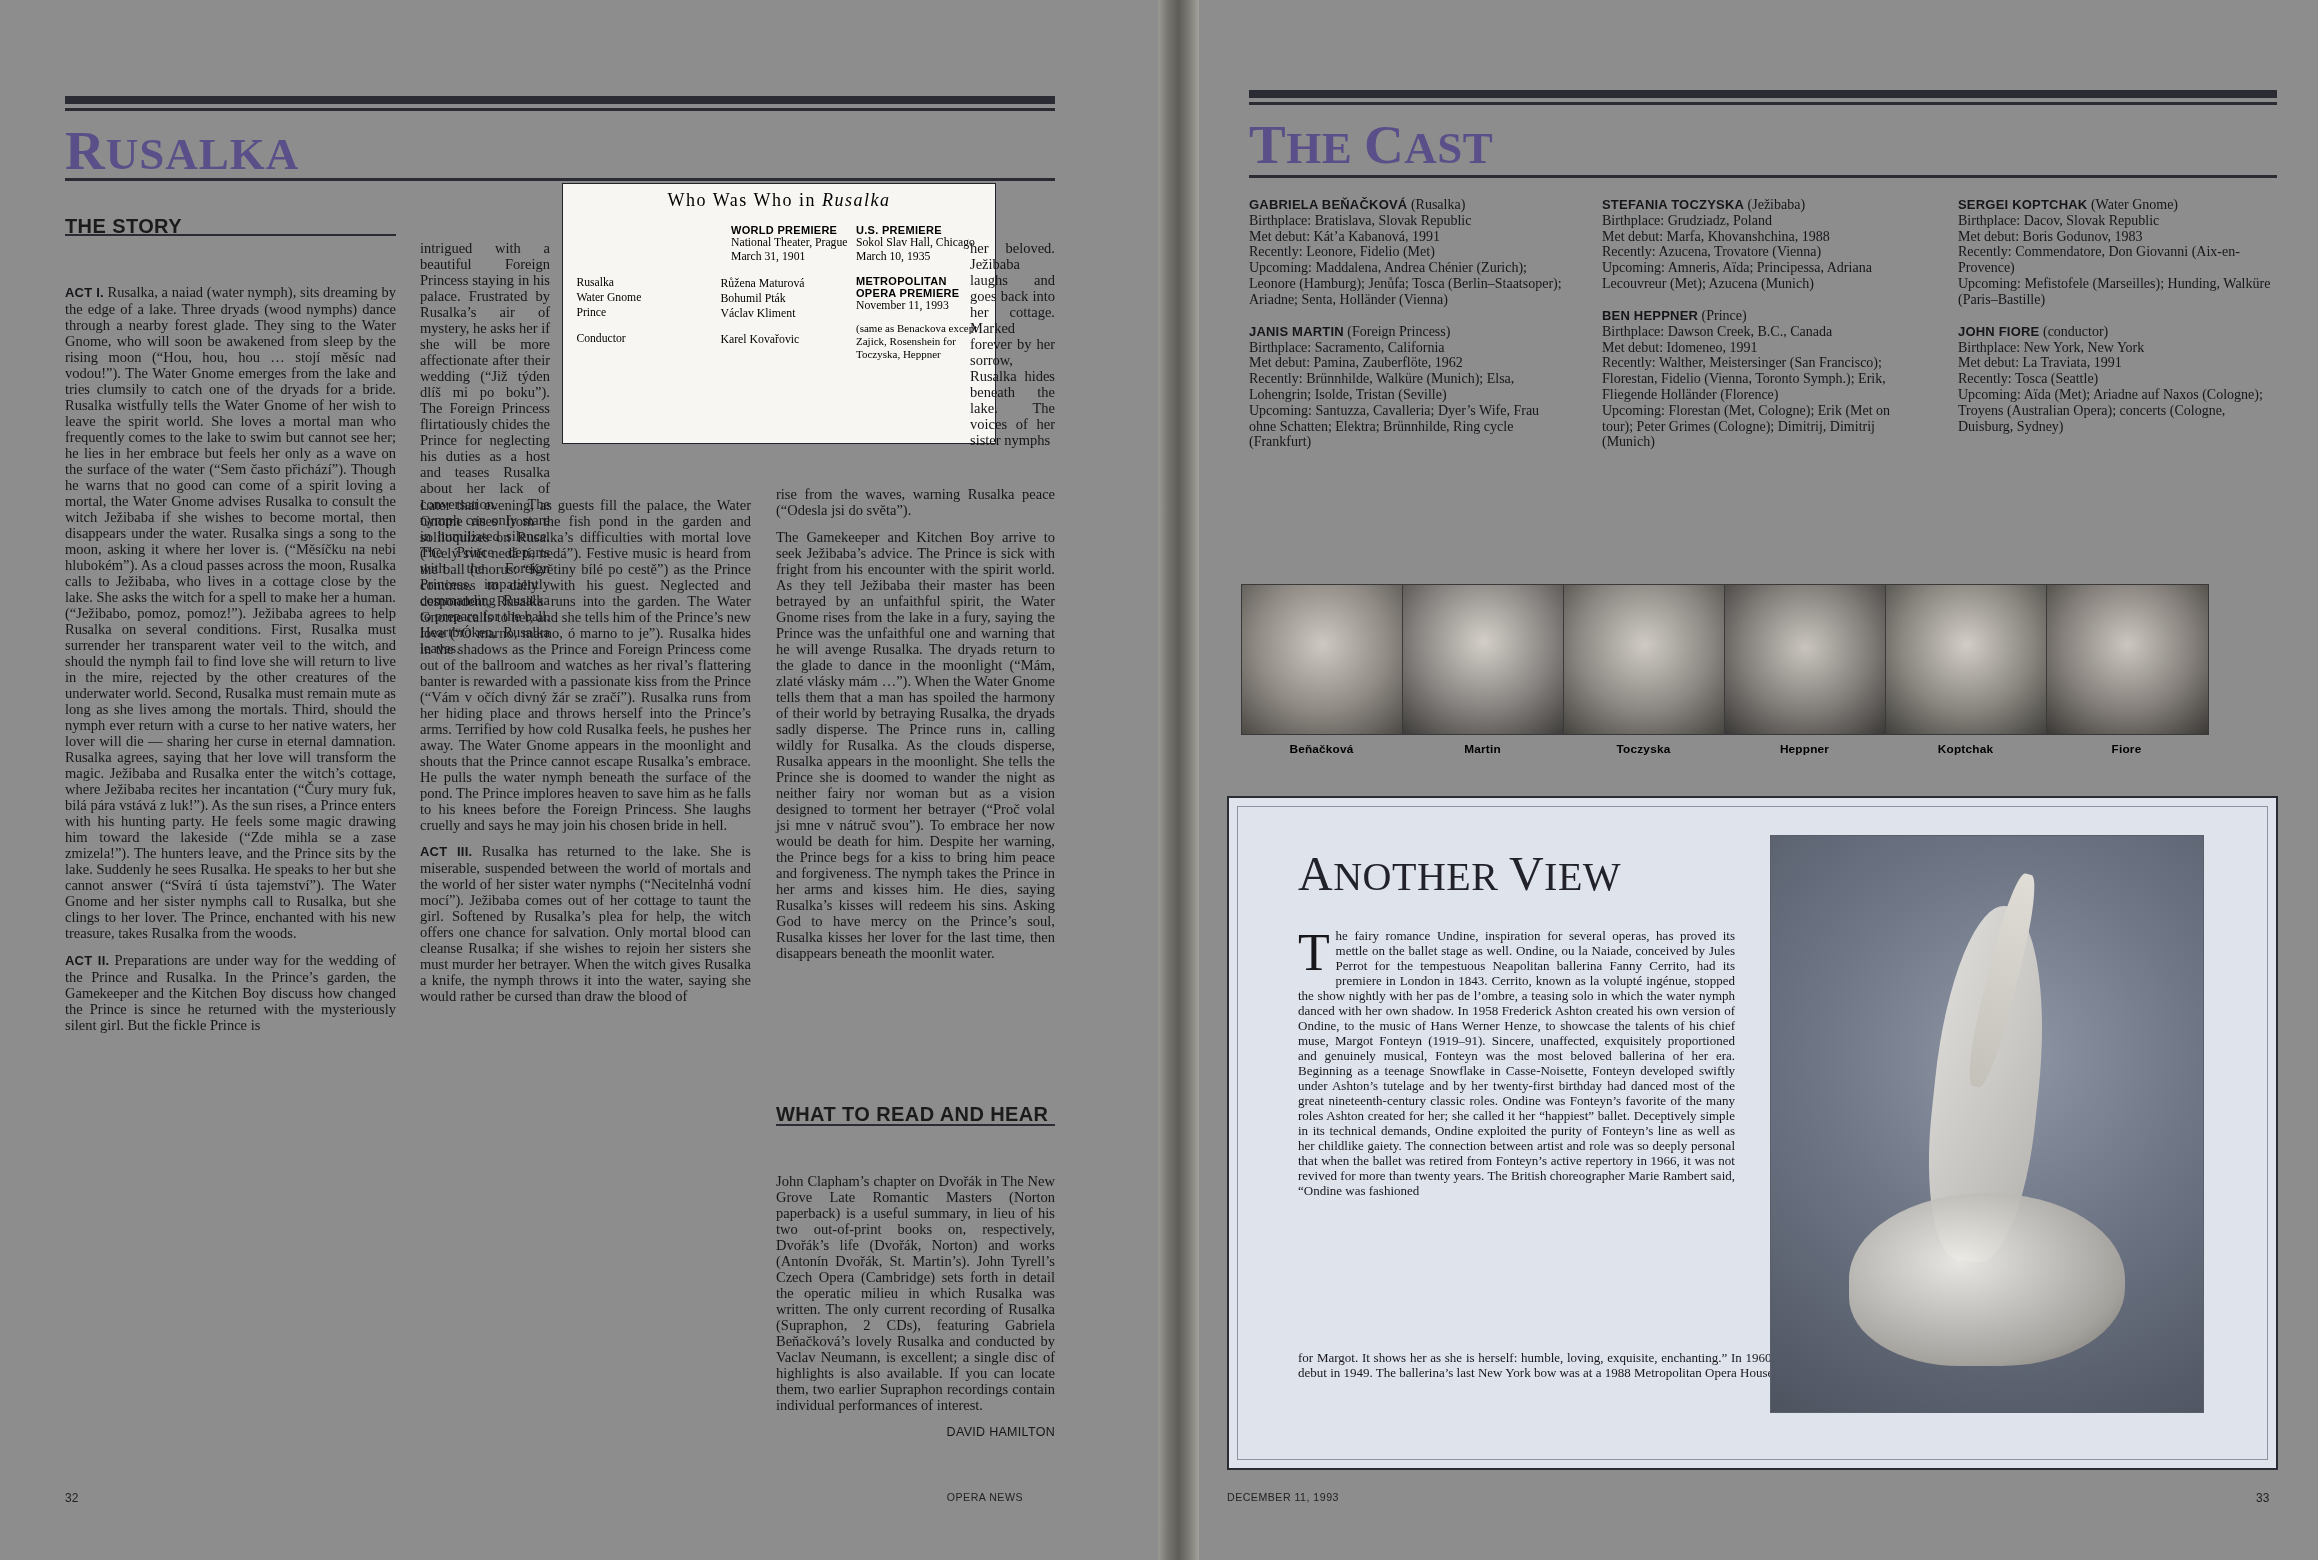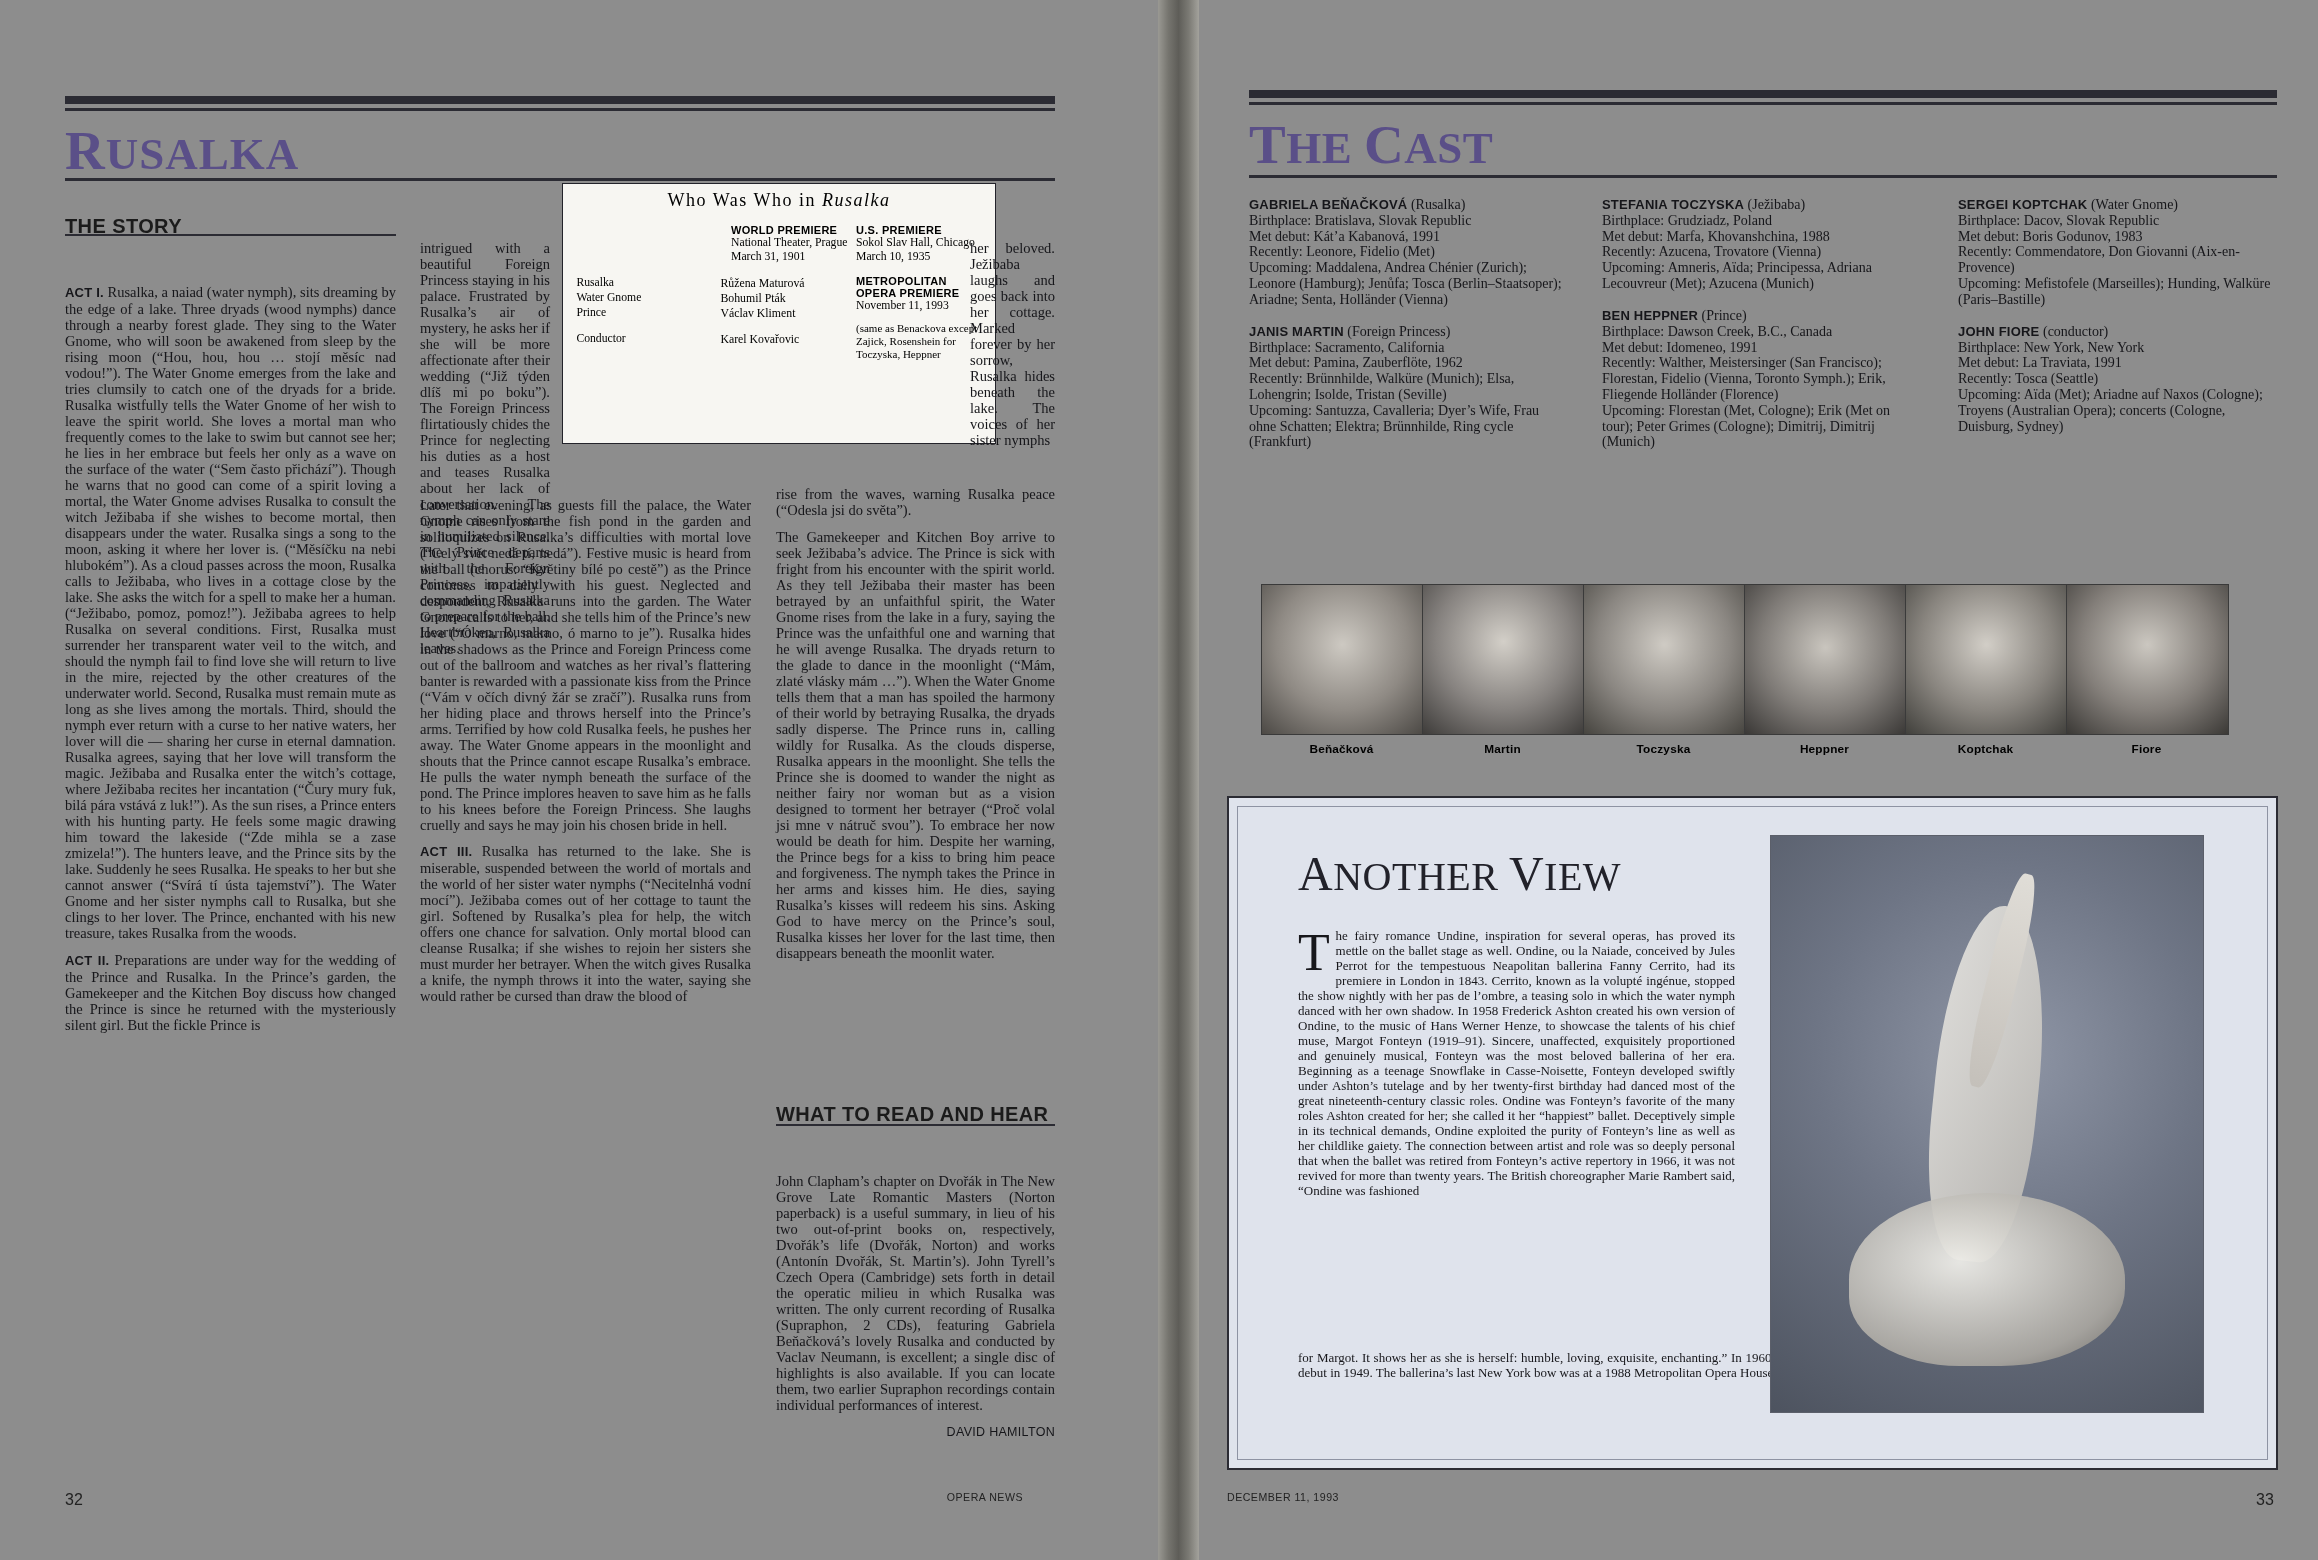--- a/index.html
+++ b/index.html
@@ -22,21 +22,21 @@
   .box-who{position:absolute;left:562px;top:183px;width:432px;height:259px;border:1.9px solid #23232a;background:#f7f6f2;}
   .box-who .hdr{text-align:center;font-size:18px;letter-spacing:1.5px;padding-top:6px;}
   .box-who .hdr i{font-style:italic;}
   .who-grid{display:flex;padding:13.4px 13.4px 0 13.4px;font-size:11.8px;line-height:14.6px;}
   .who-left{width:144px;}
   .who-mid{width:144px;}
   .who-h{font-family:"Liberation Sans",sans-serif;font-weight:bold;font-size:11px;letter-spacing:0.3px;}
   .who-role{font-size:11.7px;}
   .small-note{font-size:11px;line-height:13px;}
   .byline{text-align:right;font-family:"Liberation Sans",sans-serif;font-weight:normal;font-size:12.5px;letter-spacing:0.3px;}
-  .folio{position:absolute;font-family:"Liberation Sans",sans-serif;font-size:16px;color:#222;}
+  .folio{position:absolute;font-family:"Liberation Sans",sans-serif;font-size:12px;color:#222;}
   
   .rp-title{position:absolute;left:1249px;top:115px;font-size:45px;color:#5a4f88;font-weight:bold;letter-spacing:0.5px;}
   .rp-title .cap{font-size:55px;}
   .cast-col{position:absolute;font-size:14px;line-height:15.8px;color:#16161a;}
   .cast-name{font-family:"Liberation Sans",sans-serif;font-weight:bold;font-size:13px;letter-spacing:0.2px;}
   .cast-block{margin-bottom:16.3px;}
   .photos{position:absolute;left:1249px;top:586px;width:1028px;display:flex;justify-content:space-between;}
   .ph{width:161px;}
   .ph .img{width:161px;height:149px;border:1px solid #3a3a3a;position:relative;overflow:hidden;background:#8e9196;}
   .ph .cap{text-align:center;font-family:"Liberation Sans",sans-serif;font-weight:bold;font-size:11.8px;margin-top:6.7px;letter-spacing:0.2px;}
@@ -197,21 +197,21 @@
       </div>
       <div class="cast-block">
         <div><span class="cast-name">JOHN FIORE</span><span> (conductor)</span></div>
         <div>Birthplace: New York, New York</div>
         <div>Met debut: La Traviata, 1991</div>
         <div>Recently: Tosca (Seattle)</div>
         <div>Upcoming: Aïda (Met); Ariadne auf Naxos (Cologne); Troyens (Australian Opera); concerts (Cologne, Duisburg, Sydney)</div>
       </div>
     </div>
 
-    <div class="photos" style="left:62px;top:584px;width:956px;">
+    <div class="photos" style="left:52px;top:584px;width:956px;justify-content:flex-end;">
       <div class="ph">
         <div class="img" style="background:radial-gradient(circle at 50% 40%,#cdc9c2 0%,#8f8a84 55%,#4c4945 100%);"></div>
         <div class="cap">Beňačková</div>
       </div>
       <div class="ph">
         <div class="img" style="background:radial-gradient(circle at 50% 38%,#d3cfc8 0%,#878380 55%,#3e3c3a 100%);"></div>
         <div class="cap">Martin</div>
       </div>
       <div class="ph">
         <div class="img" style="background:radial-gradient(circle at 50% 40%,#cfcbc4 0%,#8b8782 55%,#46443f 100%);"></div>

